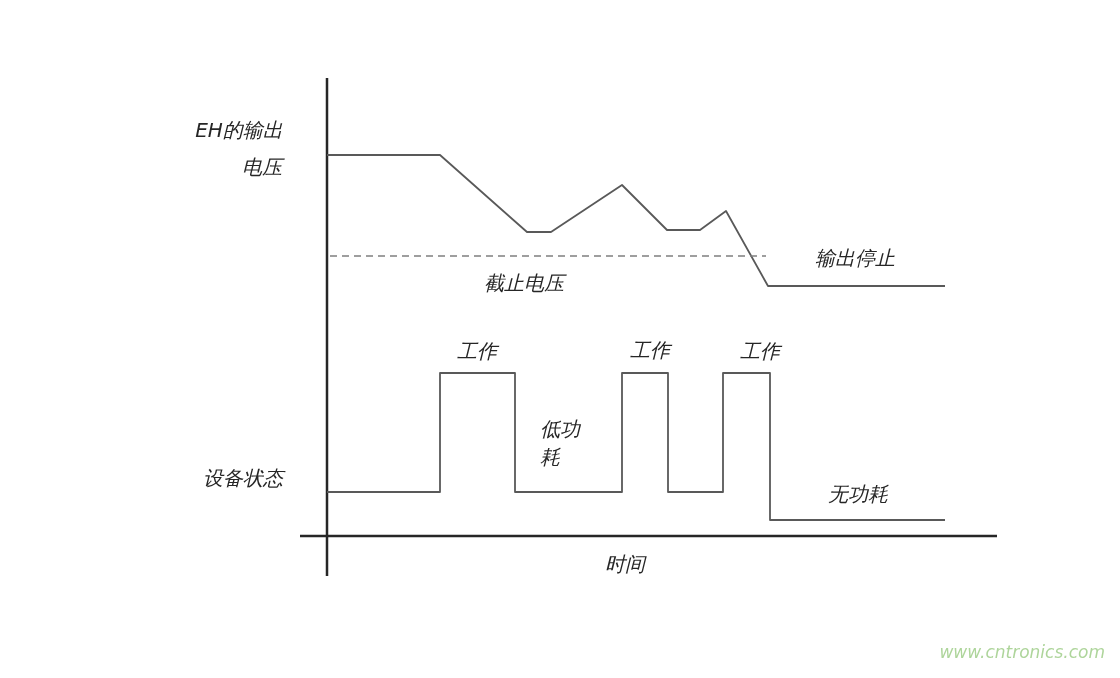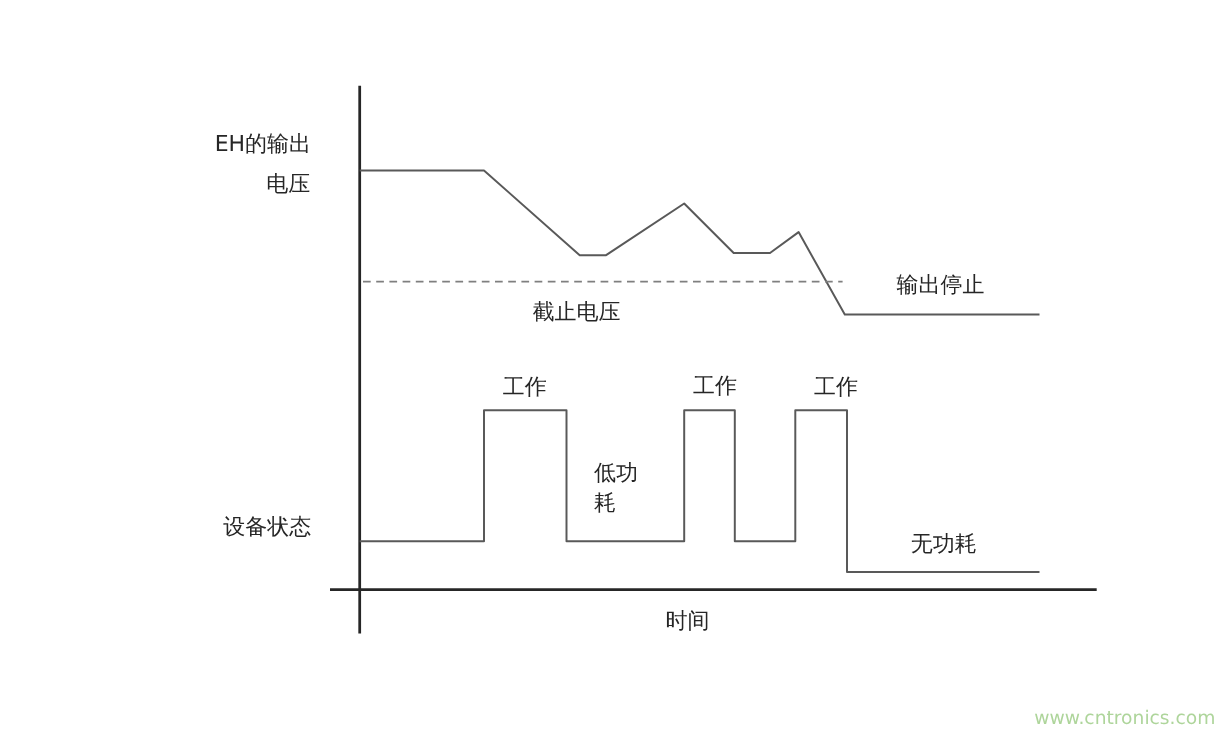--- a/index.html
+++ b/index.html
@@ -7,20 +7,21 @@
     padding: 0;
     background: #ffffff;
   }
   .canvas {
     position: relative;
     width: 1120px;
     height: 678px;
     background: #ffffff;
     overflow: hidden;
     font-family: "DejaVu Sans", "Liberation Sans", sans-serif;
+    font-style: italic;
   }
   svg text {
     font-family: "DejaVu Sans", "Liberation Sans", sans-serif;
     fill: #262626;
     font-size: 20px;
   }
   svg text.watermark {
     font-size: 17px;
     fill: #aed59b;
   }

